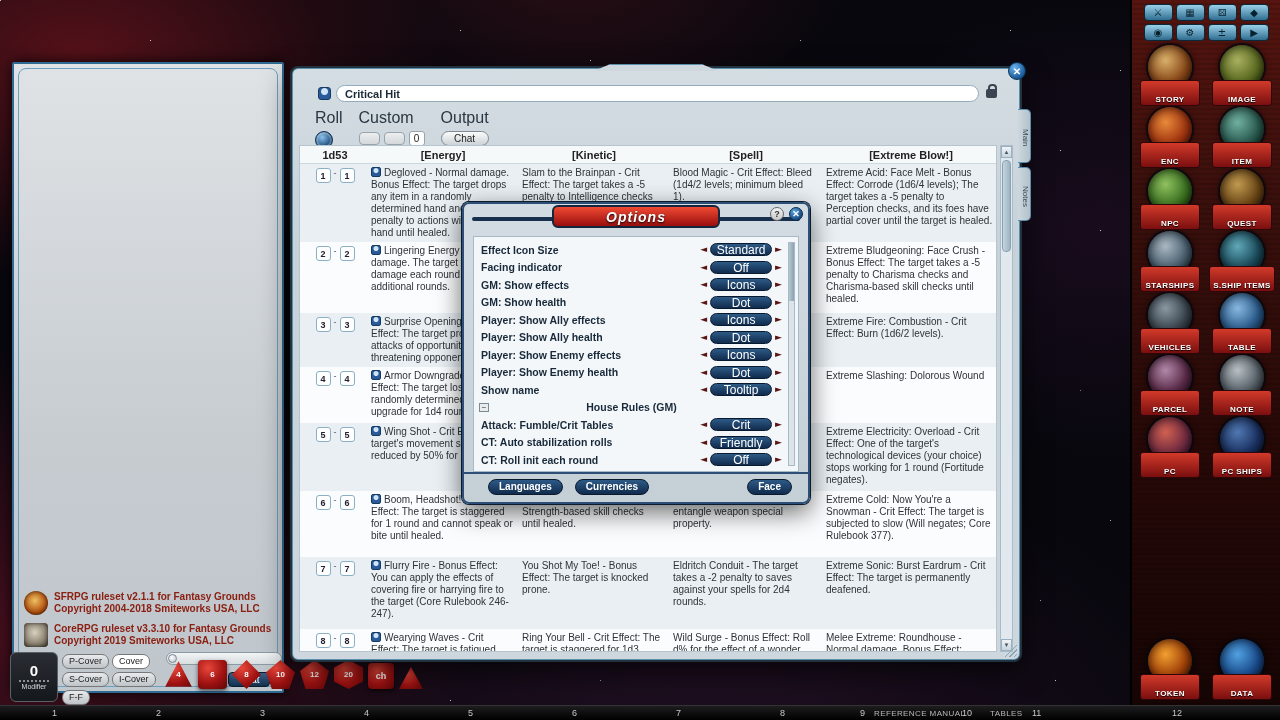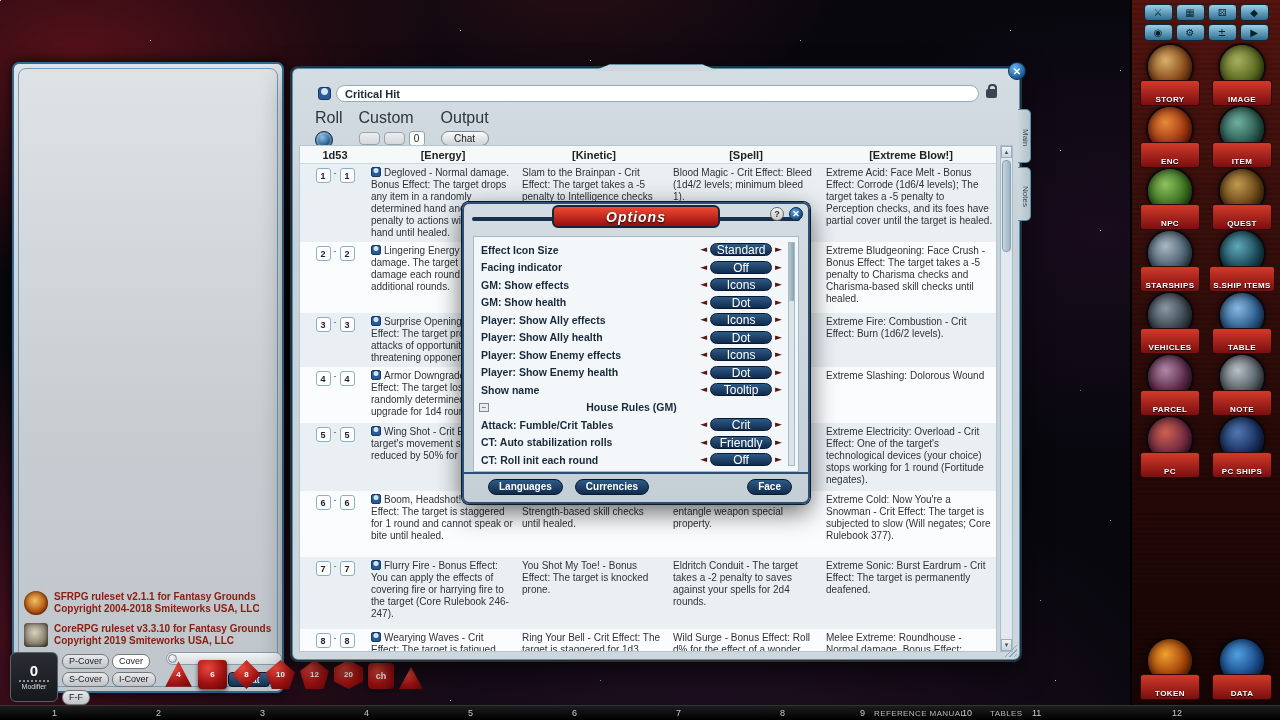--- a/index.html
+++ b/index.html
@@ -53,21 +53,21 @@
   .tok14{background:radial-gradient(circle at 40% 35%,#5078b0,#1a3060 55%,#050d20);}
   .tok15{background:radial-gradient(circle at 40% 35%,#f0a030,#a04008 55%,#301002);}
   .tok16{background:radial-gradient(circle at 40% 35%,#50a0e0,#1a4a8a 55%,#051530);}
   .lib-label{margin-top:-9px;z-index:3;min-width:60px;max-width:70px;padding:14px 3px 0;
     background:linear-gradient(180deg,#d23a2a,#7a0f0f);border:1px solid #2d070a;border-radius:3px;
     color:#fff;font-size:8px;font-weight:bold;letter-spacing:.4px;text-align:center;line-height:10px;
     text-shadow:0 1px 1px #000;white-space:nowrap;}
   
   .chatwin{position:absolute;left:12px;top:62px;width:272px;height:631px;z-index:8;
     background:linear-gradient(180deg,#dfe3e6,#c7ccd1 60%,#bfc6cc);
-    border:2px solid #2e6a92;border-radius:7px;box-shadow:0 0 14px rgba(0,0,0,.85);}
+    border:2px solid #2e6a92;border-radius:2px;box-shadow:0 0 14px rgba(0,0,0,.85);}
   .chatwin::before{content:'';position:absolute;inset:4px;border:1px solid #6aa0c0;border-radius:8px;pointer-events:none;}
   .chat-log{position:absolute;inset:8px 10px 44px 10px;display:flex;flex-direction:column;justify-content:flex-end;gap:8px;overflow:hidden;}
   .ruleset-msg{display:flex;gap:6px;align-items:flex-start;}
   .msg-icon{flex:0 0 auto;width:24px;height:24px;border-radius:50%;box-shadow:inset 0 0 4px rgba(0,0,0,.6);}
   .sfrpg-ic{background:radial-gradient(circle at 45% 40%,#f0c060,#b05010 60%,#501505);}
   .corerpg-ic{background:radial-gradient(circle at 45% 40%,#d8d0c0,#8a8070 60%,#3a352a);border-radius:4px;}
   .msg-text{color:#8b2012;font-size:10px;font-weight:bold;line-height:12px;}
   .chat-scroll{position:absolute;left:152px;bottom:26px;width:116px;height:13px;border:1px solid #8a9aa5;
     border-radius:7px;background:linear-gradient(180deg,#f2f4f5,#d8dde0);cursor:pointer;}
   .chat-knob{position:absolute;left:1px;top:1px;width:9px;height:9px;border-radius:50%;

